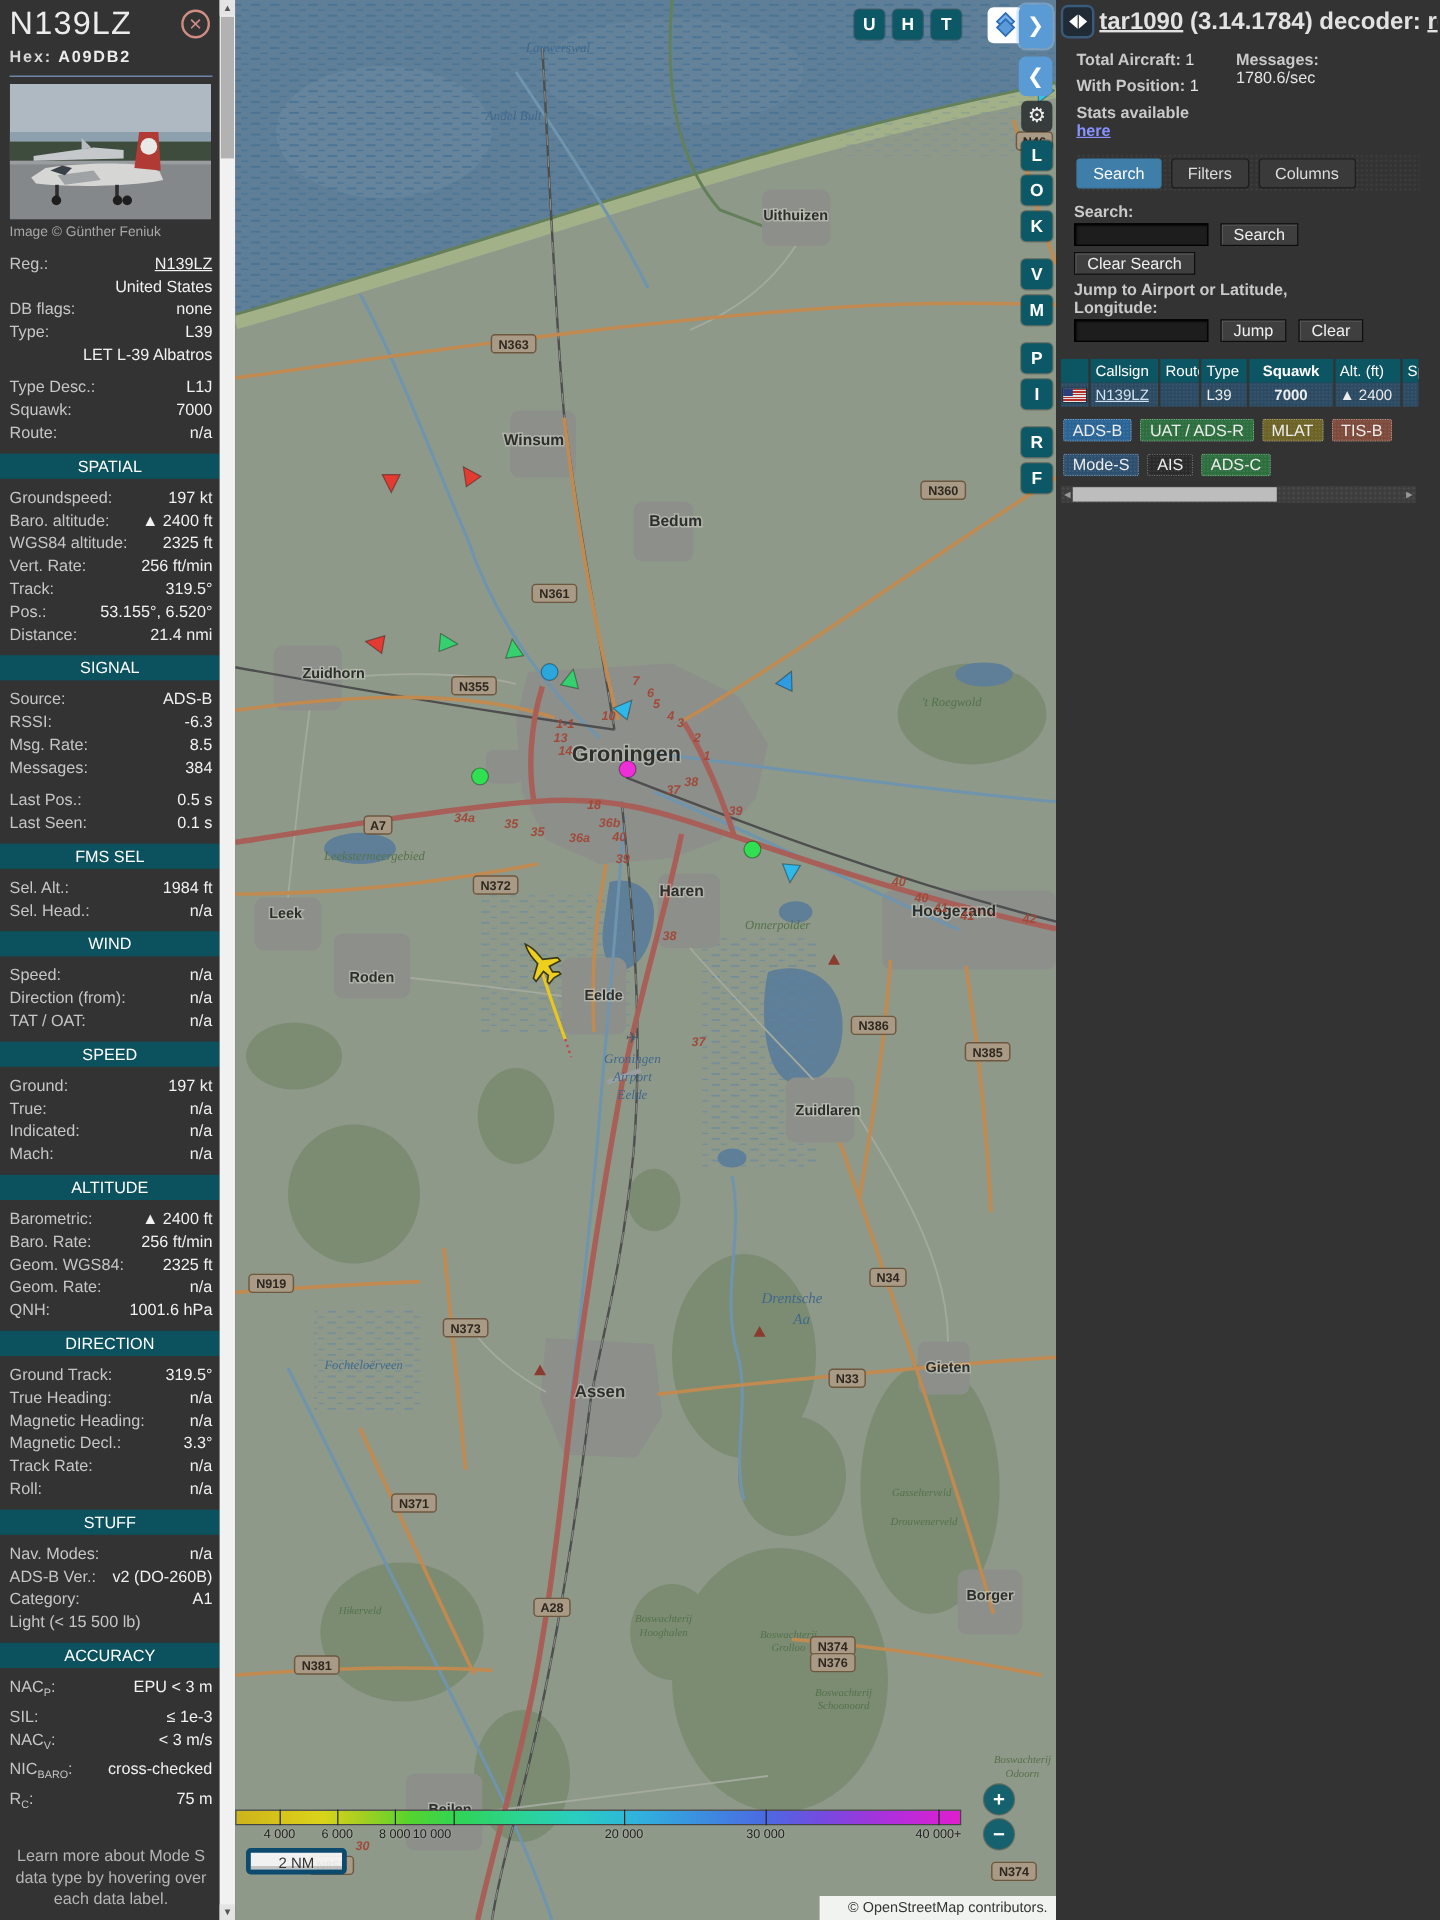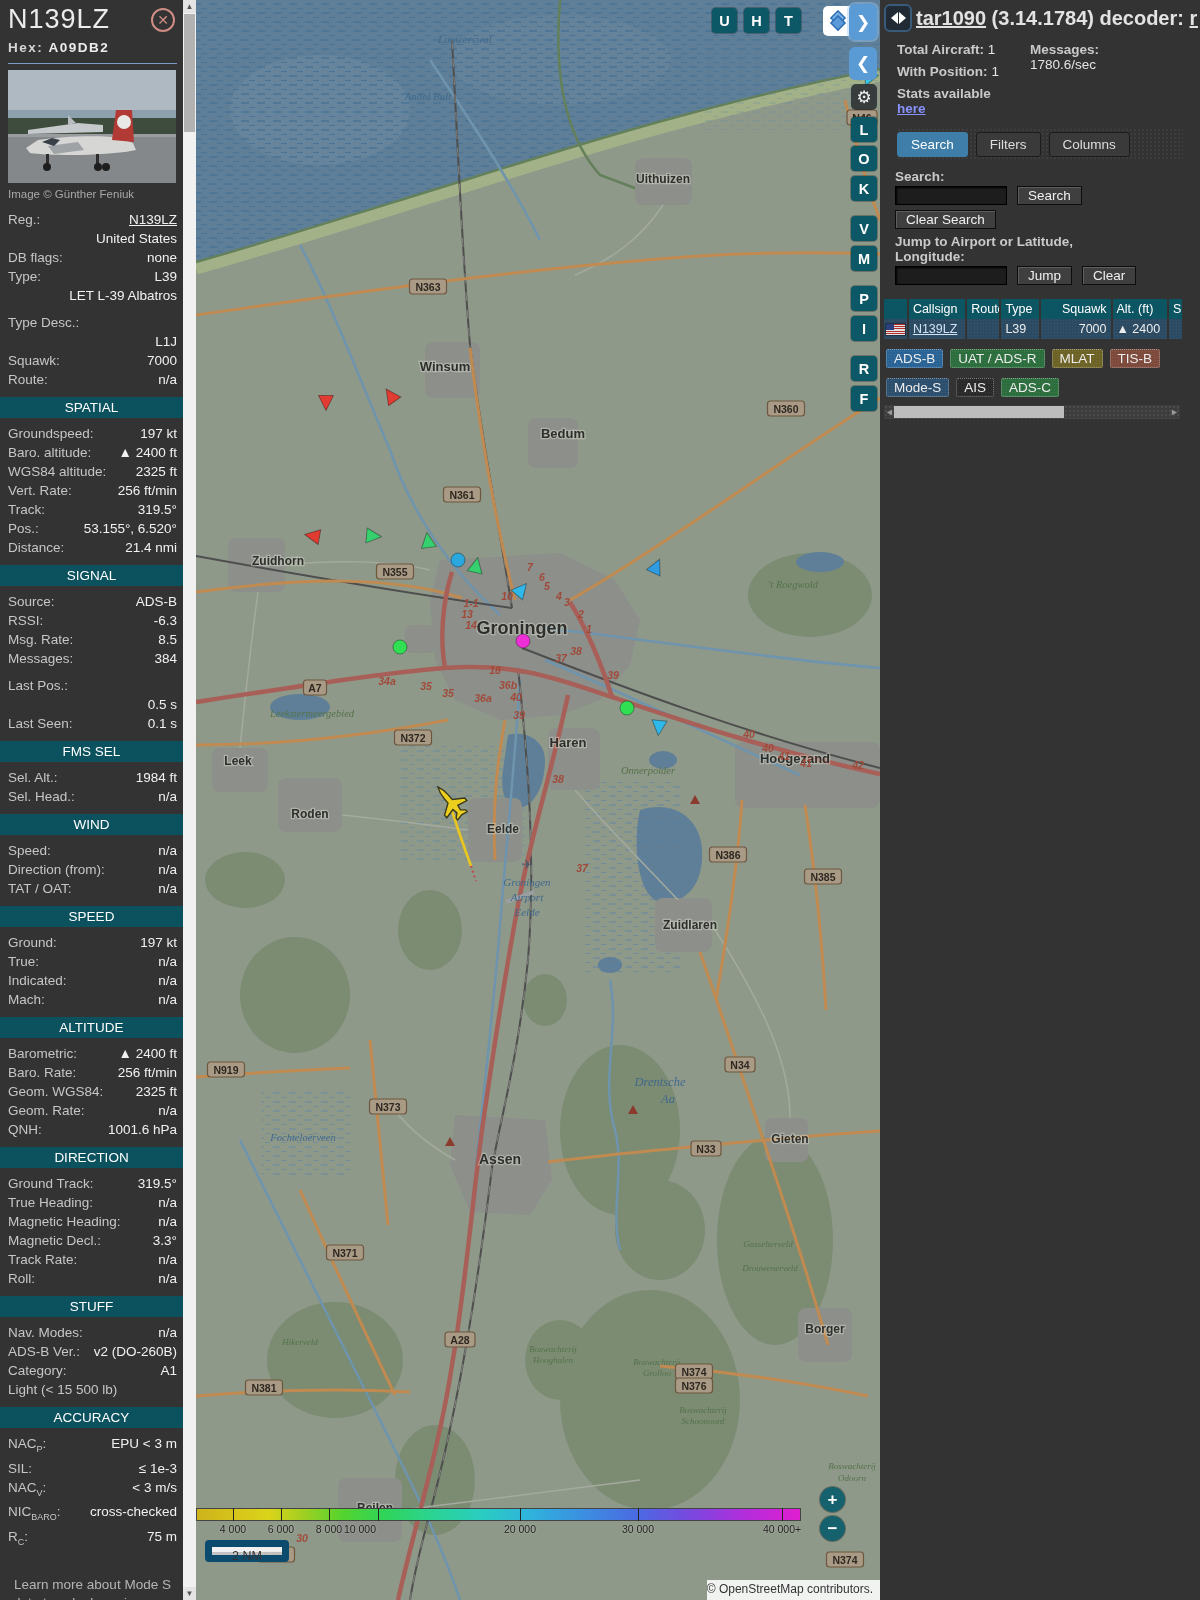--- a/index.html
+++ b/index.html
@@ -14,21 +14,21 @@
     padding:4px 6px 0 8px; overflow:hidden; }
   .lp-title { font-size:27px; color:#ececec; letter-spacing:1px; }
   .lp-hex { font-size:13.5px; font-weight:bold; color:#d6d6d6; letter-spacing:1.5px; margin-top:5px; }
   .lp-hex .v { color:#ececec; }
   .lp-close { position:absolute; right:8px; top:8px; width:24px; height:24px; border:2px solid #cf8d84;
     border-radius:50%; color:#cf8d84; font-size:14px; line-height:20px; text-align:center; font-weight:bold; }
   .lp-hr { border:none; border-top:1px solid #7a9cc6; margin:8px 0 6px 0; }
   .lp-photo { width:168px; height:113px; background:#2a2f38; position:relative; overflow:hidden; }
   .lp-credit { font-size:11.5px; color:#a8a8a8; margin:5px 0 10px 0; }
   .lp-row { display:flex; justify-content:space-between; font-size:13.5px; line-height:19px; }
-  .lp-row.gap { margin-top:8px;flex-direction:column; }
+  .lp-row.gap { margin-top:8px; }
   .lp-row .lab { color:#c6c6c6; white-space:nowrap; }
   .lp-row .lab sub { font-size:9px; }
   .lp-row .val { color:#f1f1f1; text-align:right; white-space:nowrap; }
   .lp-row .val.link { text-decoration:underline; }
   .lp-sec { background:#0c515e; color:#fff; text-align:center; font-size:13.5px;
     padding:3px 0; margin:8px -6px 6px -8px; }
   .lp-footer { margin-top:24px; text-align:center; color:#b5b5b5; font-size:13.5px; line-height:1.35; padding:0 4px; }
   .lp-scroll { position:absolute; right:0; top:0; width:13px; height:1600px; background:#f1f1f1; }
   .lp-scroll .arr { position:absolute; left:0; width:13px; height:13px; color:#555;
     font-size:8px; line-height:13px; text-align:center; background:#e4e4e4; }
@@ -62,24 +62,24 @@
   .layersbtn { position:absolute; left:627px; top:6px; width:30px; height:30px; background:#fff;
     border-radius:5px; display:flex; align-items:center; justify-content:center; }
 
   #legend-bar { position:absolute; left:0; top:1508px; width:605px; height:13px;
     border:1px solid #444;
     background:linear-gradient(90deg,#cdb31c 0%,#d8c91a 8%,#d9d41a 12%,#a8cf21 17%,#55d42e 24%,#2fd458 31%,#2bd492 39%,#2acdc0 47%,#2fb4dc 55%,#3b8fe0 64%,#4b6ae2 73%,#7a47df 82%,#b32ddb 91%,#e01ed0 100%); }
   .ltick { position:absolute; top:1508px; width:1px; height:13px; background:#222; }
   .ltick-lab { position:absolute; top:1523px; font-size:10.5px; color:#222; transform:translateX(-50%);
     text-shadow:0 0 2px rgba(220,220,210,.6); white-space:nowrap; }
   #scalebox { position:absolute; left:9px; top:1540px; width:84px; height:22px; background:rgba(248,248,248,.92);
-    border:7px solid #0c4a6e; border-radius:4px; text-align:center; font-size:12.5px; color:#333;
+    border:4px solid #0c4a6e; border-radius:4px; text-align:center; font-size:12.5px; color:#333;
     line-height:18px; box-shadow:inset 0 -3px 0 rgba(60,60,60,.25); }
   #attribution { position:absolute; right:0; bottom:0; background:rgba(255,255,255,.88); color:#333;
-    font-size:12px; padding:2px 7px 4px 0; }
+    font-size:12px; padding:2px 7px 4px 24px; }
   #attribution a { color:#333; }
   .zoombtn { position:absolute; left:624px; width:25px; height:25px; border-radius:50%; background:#15616d;
     color:#fff; font-size:17px; font-weight:bold; display:flex; align-items:center; justify-content:center;
     box-shadow:0 0 0 1px rgba(0,0,0,.3); }
 
   
   #right-panel { position:absolute; left:880px; top:0; width:320px; height:1600px; background:#333;
     color:#e4e4e4; font-size:13.5px; }
   .rp-titlebar { display:flex; align-items:center; padding:4px 2px 2px 4px; }
   .rp-nav { width:28px; height:28px; background:#202b36; border:2px solid #3a5a7a; border-radius:6px;
@@ -109,21 +109,21 @@
   
   .rp-tablewrap { margin:14px 0 0 4px; width:298px; overflow:hidden; }
   .rp-table { width:334px; }
   .trow { display:flex; }
   .th,.td { border-right:2px solid #333; padding:3px 4px; font-size:12.5px; overflow:hidden; white-space:nowrap; }
   .th { background:#0c5563; color:#fff; }
   .td { background:#2c4b63; color:#ededed;
     background-image:radial-gradient(rgba(255,255,255,.06) 1px, transparent 1px); background-size:3px 3px; }
   .c0 { width:26px; display:flex; align-items:center; justify-content:center; }
   .c1 { width:62px; } .c2 { width:36px; } .c3 { width:42px; }
-  .c4 { width:76px; text-align:right; } .c5 { width:60px; text-align:left; } .c6 { width:52px; }
+  .c4 { width:76px; text-align:center;font-weight:bold; } .c5 { width:60px; text-align:left; } .c6 { width:52px; }
   .cs-link { color:#d2e2f2; text-decoration:underline; }
   .flag { width:19px; height:11px; position:relative; flex:0 0 auto;
     background:repeating-linear-gradient(180deg,#b5302a 0 1.1px,#e3e3e3 1.1px 2.2px);
     box-shadow:0 0 0 1px rgba(0,0,0,.35); }
   .flag::after { content:""; position:absolute; left:0; top:0; width:8px; height:6px; background:#2c3f7d; }
   
   .filt-row { display:flex; gap:7px; margin:10px 0 0 6px; }
   .filt { padding:1px 7px; font-size:13.5px; color:#ececec; border:1px dotted rgba(255,255,255,.4);
     border-radius:2px;
     background-image:radial-gradient(rgba(255,255,255,.08) 1px, transparent 1px); background-size:3px 3px; }

